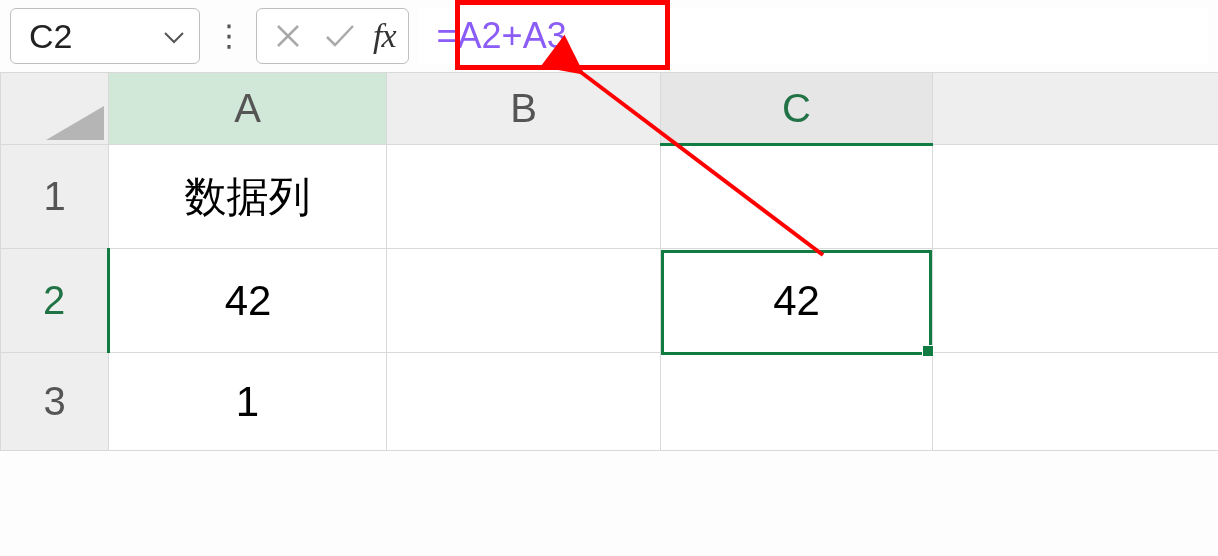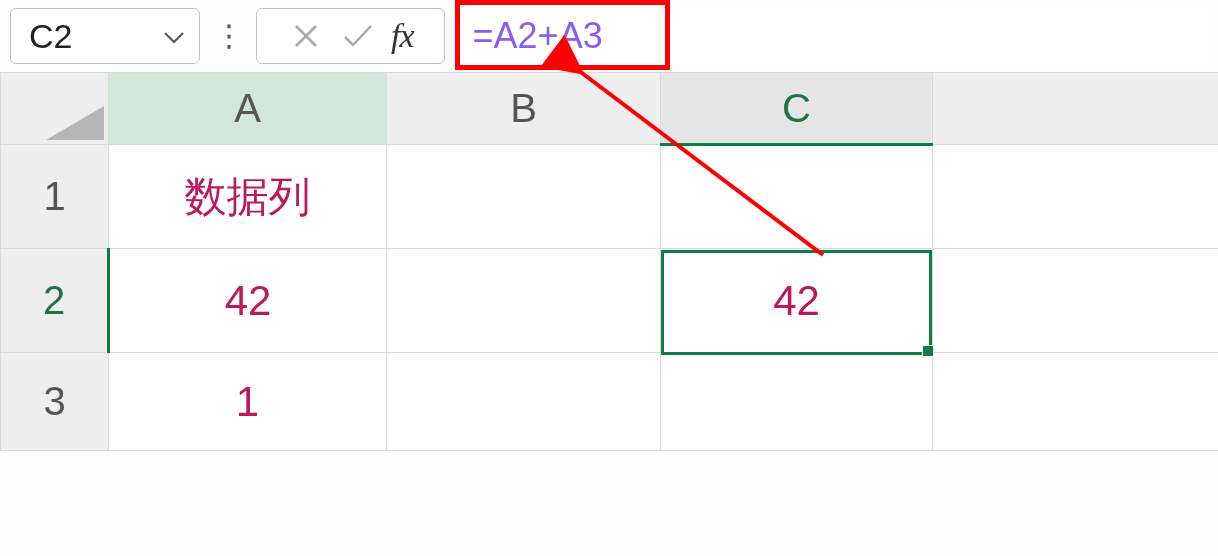--- a/index.html
+++ b/index.html
@@ -55,21 +55,21 @@
     }
 
     .edit-group {
       display: flex;
       align-items: center;
       gap: 14px;
       height: 56px;
       border: 1px solid #bfbfbf;
       border-radius: 6px;
       background: #ffffff;
-      padding: 0 30px;
+      padding: 0 12px;
     }
     .edit-group .editbtn {
       font-size: 34px;
       color: #a9a9a9;
       display: flex;
       align-items: center;
       justify-content: center;
       width: 38px;
     }
     .edit-group .fx {
@@ -153,21 +153,21 @@
       font-size: 40px;
       text-align: center;
     }
     .rowhdr.active {
       color: #217346;
       border-right: 3px solid #107c41 !important;
     }
     .grid td.cell {
       height: 104px;
       font-size: 42px;
-      color: #be185d;
+      color: #000000;
       padding: 12px 16px;
       text-align: center;
       background: #ffffff;
       position: relative;
     }
     .grid tr.r3 td.cell { height: 98px; }
     .cell.right { text-align: right; }
 
     .selection-overlay {
       position: absolute;

